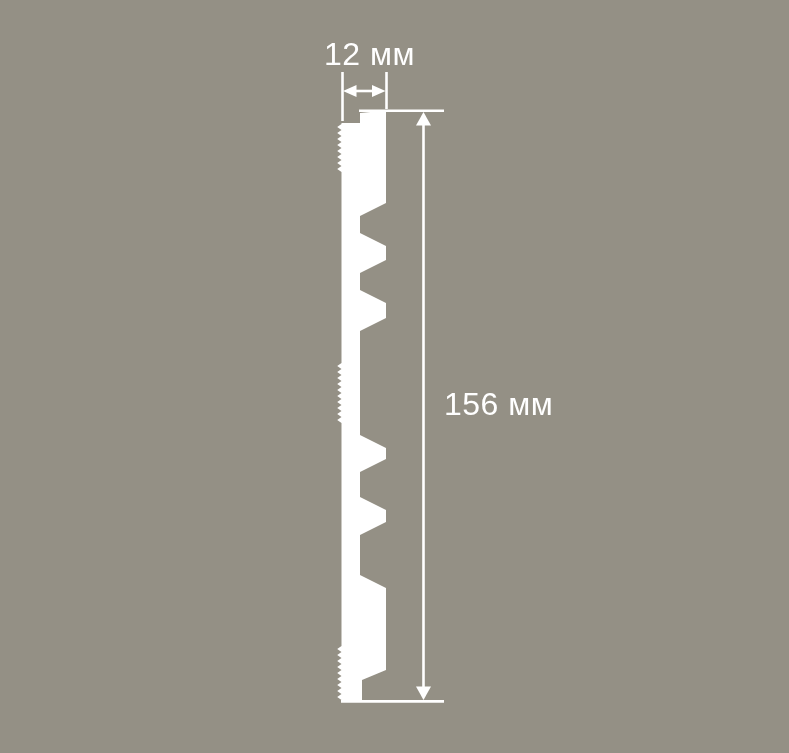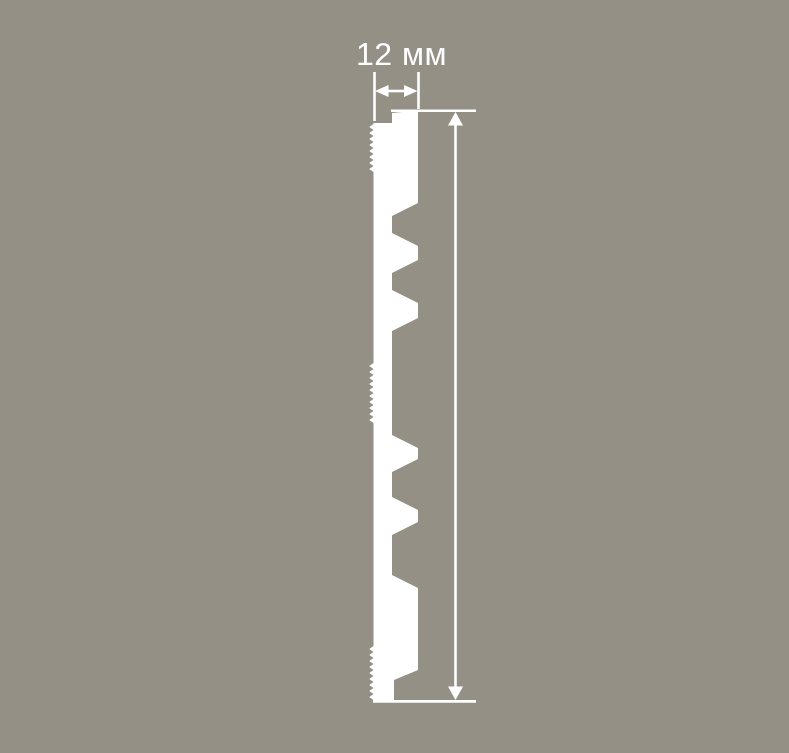--- a/index.html
+++ b/index.html
@@ -4,21 +4,21 @@
 <style>
   :root { --bg:#949085; --ink:#ffffff; }
   html,body { margin:0; padding:0; }
   body {
     width:789px; height:753px;
     background: var(--bg);
     font-family:"Liberation Sans", sans-serif;
     overflow:hidden;
     position:relative;
   }
-  .canvas { position:absolute; inset:0;margin-left:32px; }
+  .canvas { position:absolute; inset:0; }
   svg.drawing { position:absolute; left:0; top:0; width:789px; height:753px; display:block; }
   svg.drawing line { stroke:var(--ink); stroke-width:2.6; }
   svg.drawing polygon { fill:var(--ink); stroke:none; }
   #profile-path { fill:var(--ink); stroke:none; }
   .dim-label {
     position:absolute;
     color:var(--ink);
     font-size:32px;
     line-height:1.15;
     letter-spacing:0.5px;
@@ -48,13 +48,14 @@
     <g>
       <line x1="359" y1="110.8" x2="444" y2="110.8"></line>
       <line x1="341" y1="701.4" x2="444" y2="701.4"></line>
       <line x1="423.5" y1="124" x2="423.5" y2="688"></line>
       <polygon points="423.5,112 416,125.5 431,125.5"></polygon>
       <polygon points="423.5,700 416,686.5 431,686.5"></polygon>
     </g>
   </svg>
 
   <div class="dim-label width">12 мм</div>
+  <div class="dim-label height">156 мм</div>
 </div>
 
 </body></html>

